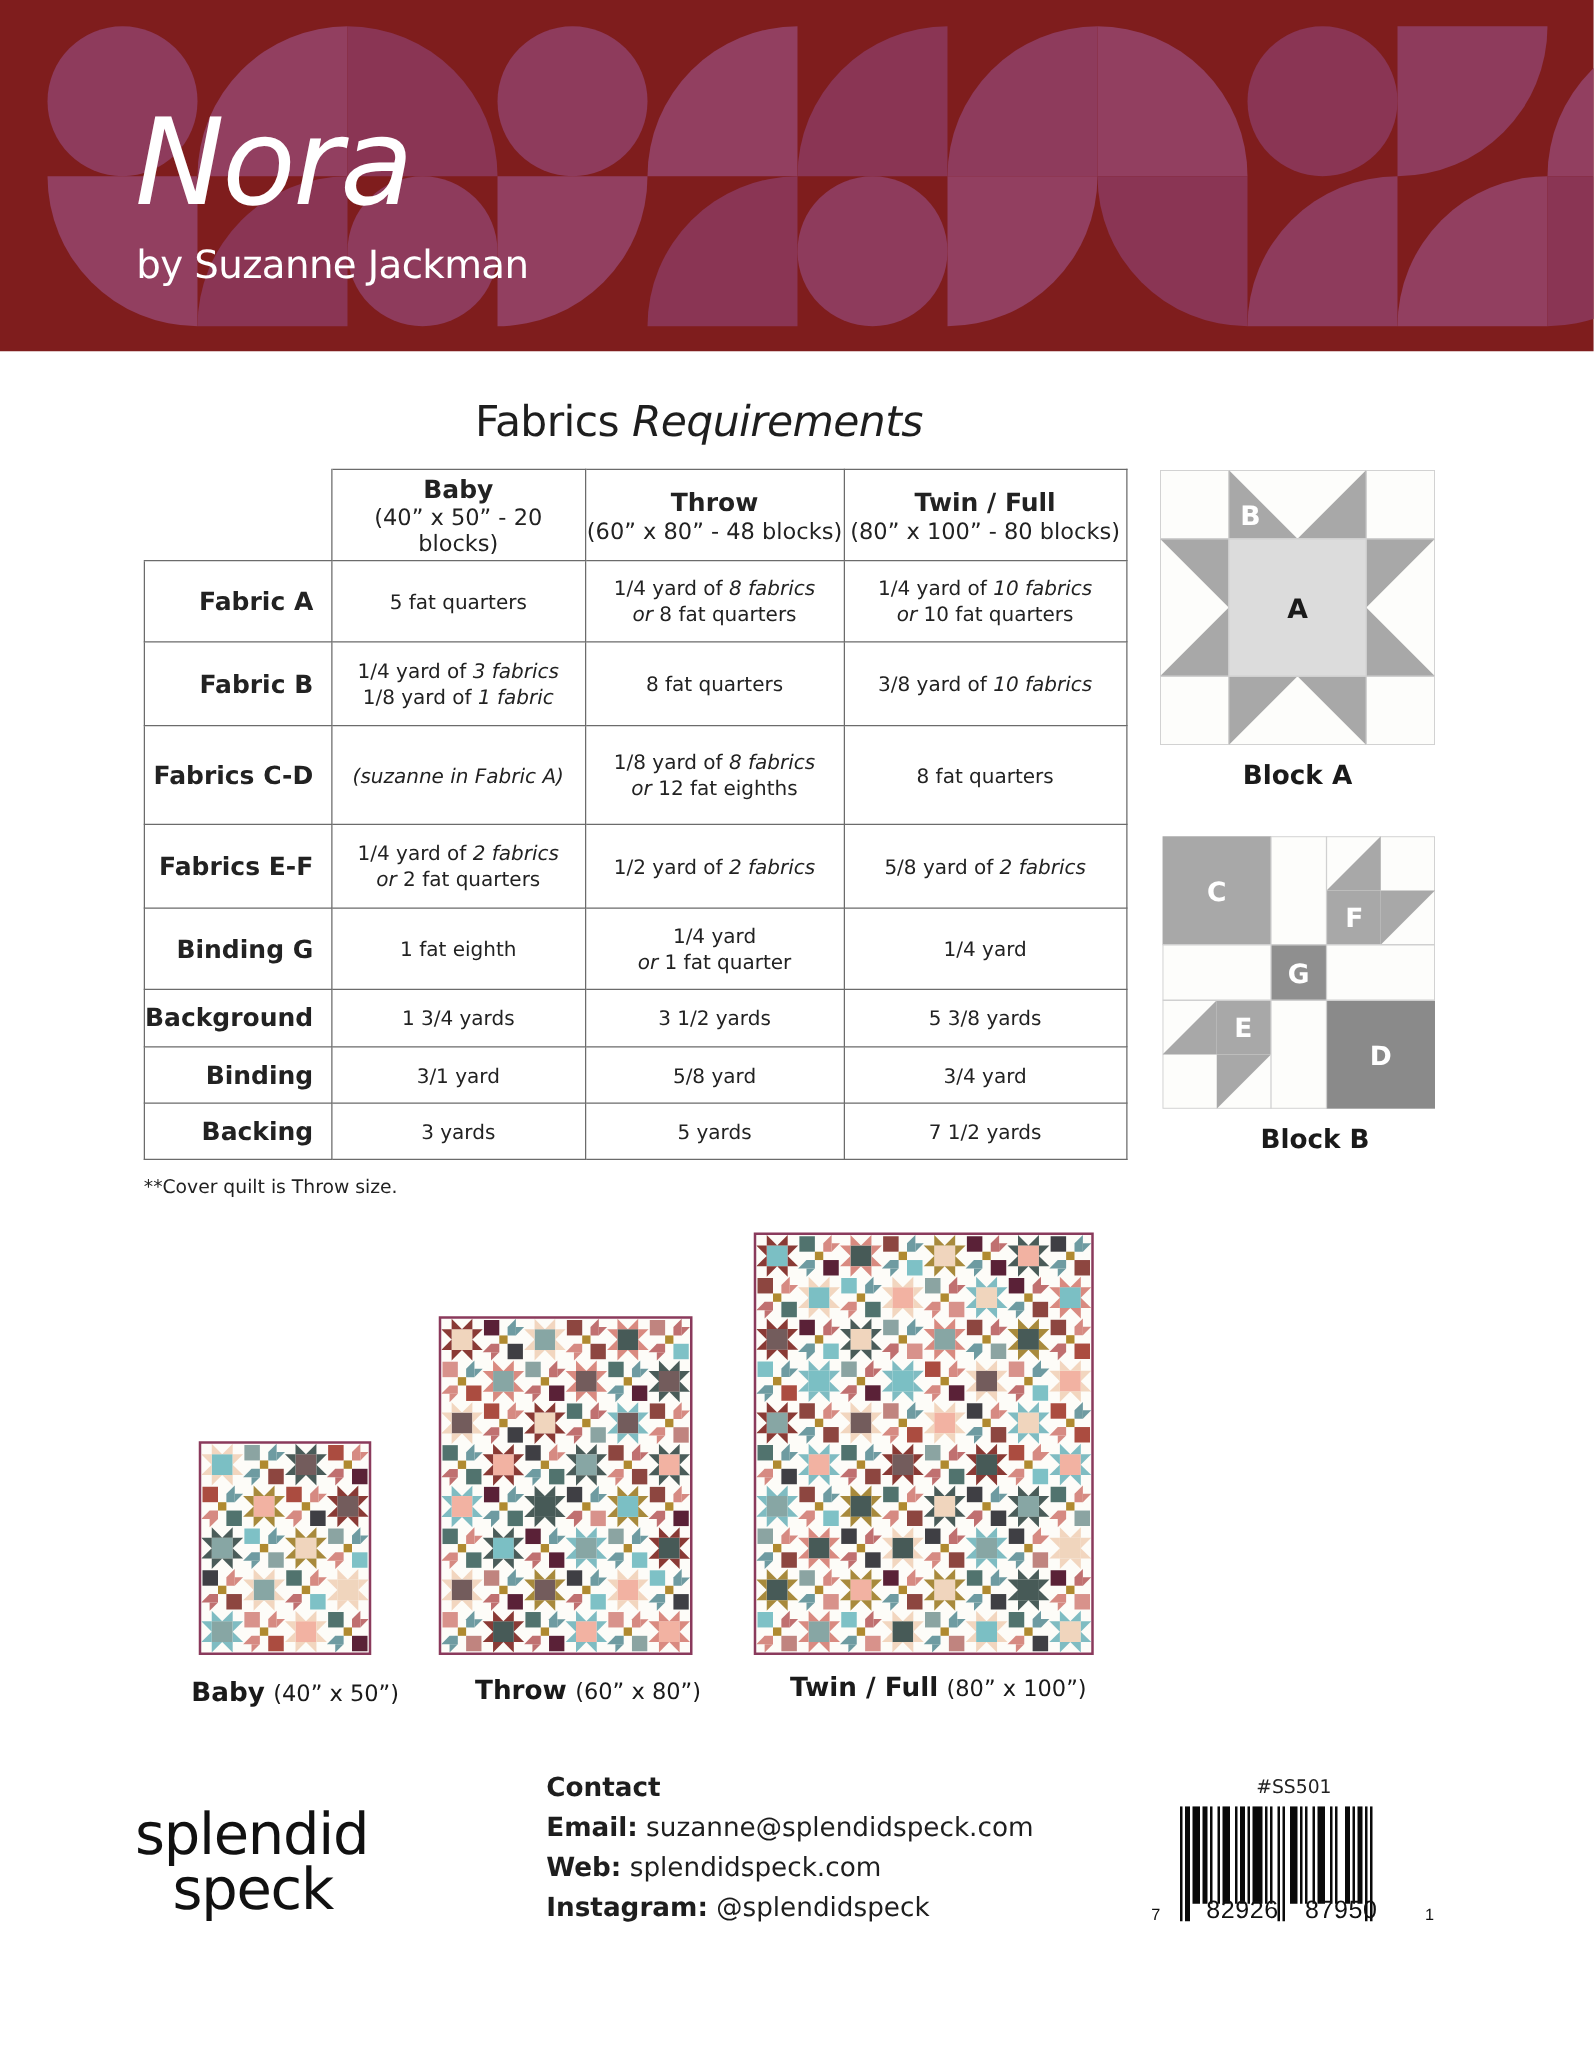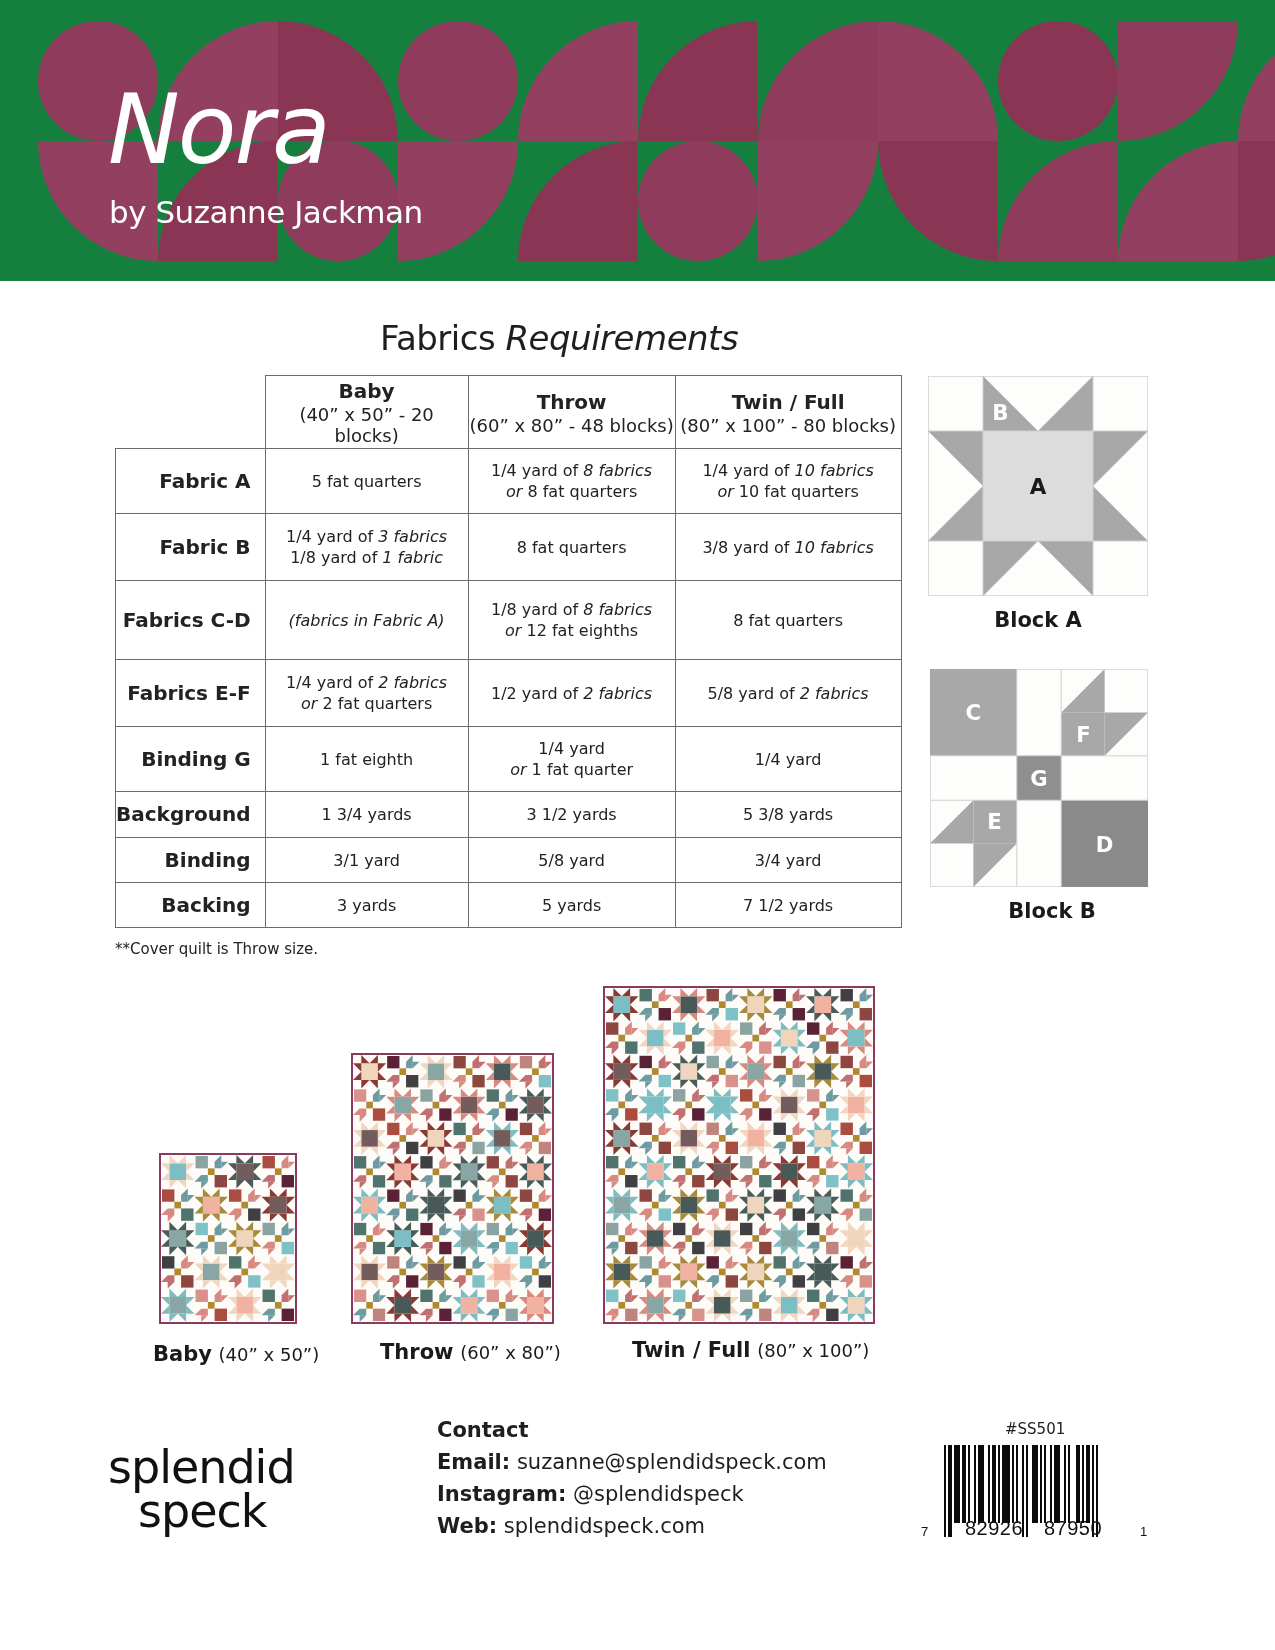--- a/index.html
+++ b/index.html
@@ -1,20 +1,20 @@
 <!DOCTYPE html>
 <html><head>
 <meta charset="utf-8">
 <style>
   * { box-sizing: border-box; margin: 0; padding: 0; }
   html, body { width: 1275px; height: 1650px; background: #ffffff; overflow: hidden; }
   body { position: relative; font-family: "Liberation Sans", "DejaVu Sans", sans-serif; color: #1e1e1e; }
 
   
-  .header { position: absolute; left: 0; top: 0; width: 1275px; height: 281px; background: #15803d; overflow: hidden; }
+  .header { position: absolute; left: 0; top: 0; width: 1275px; height: 281px; background: #7f1d1d; overflow: hidden; }
   .header svg { position: absolute; left: 0; top: 0; }
   .title { position: absolute; left: 108px; top: 74px; font-size: 96px; font-style: italic; color: #ffffff; font-family: "DejaVu Sans", sans-serif; letter-spacing: -2px; font-weight: 400; }
   .byline { position: absolute; left: 109px; top: 194px; font-size: 31px; color: #ffffff; font-family: "DejaVu Sans", sans-serif; letter-spacing: -0.5px; }
 
   
   .section-title { position: absolute; left: 380px; top: 318px; font-size: 34px; color: #1e1e1e; font-family: "DejaVu Sans", sans-serif; letter-spacing: -0.5px; }
   .section-title i { font-style: italic; }
 
   
   .req-table { position: absolute; left: 115px; top: 375px; border-collapse: collapse; font-family: "DejaVu Sans", sans-serif; color: #222; }
@@ -127,21 +127,21 @@
         <td>
           <div><span>8 fat quarters</span></div>
         </td>
         <td>
           <div><span>3/8 yard of </span><i>10 fabrics</i></div>
         </td>
       </tr>
       <tr style="height: 79px;">
         <td class="rowlabel">Fabrics C-D</td>
         <td>
-          <div><i>(fabrics in Fabric A)</i></div>
+          <div><i>(suzanne in Fabric A)</i></div>
         </td>
         <td>
           <div><span>1/8 yard of </span><i>8 fabrics</i></div>
           <div><i>or</i><span> 12 fat eighths</span></div>
         </td>
         <td>
           <div><span>8 fat quarters</span></div>
         </td>
       </tr>
       <tr style="height: 67px;">
@@ -1460,22 +1460,22 @@
 <div class="quilt-label" style="left:632px; top:1338px;"><b>Twin / Full</b> <span class="dim">(80” x 100”)</span></div>
 
 <div class="logo">
   <div class="l1">splendid</div>
   <div class="l2">speck</div>
 </div>
 
 <div class="contact">
   <div class="heading">Contact</div>
   <div class="line"><b>Email:</b><span> suzanne@splendidspeck.com</span></div>
+  <div class="line"><b>Web:</b><span> splendidspeck.com</span></div>
   <div class="line"><b>Instagram:</b><span> @splendidspeck</span></div>
-  <div class="line"><b>Web:</b><span> splendidspeck.com</span></div>
 </div>
 
 <div class="sku">#SS501</div>
 <svg class="barcode" id="barcode" viewBox="0 0 192 96">
     <rect x="6" y="0" width="2" height="92" fill="#0a0a0a"></rect>
     <rect x="10" y="0" width="4" height="92" fill="#0a0a0a"></rect>
     <rect x="16" y="0" width="6" height="78" fill="#0a0a0a"></rect>
     <rect x="24" y="0" width="4" height="78" fill="#0a0a0a"></rect>
     <rect x="30" y="0" width="2" height="78" fill="#0a0a0a"></rect>
     <rect x="36" y="0" width="2" height="78" fill="#0a0a0a"></rect>

